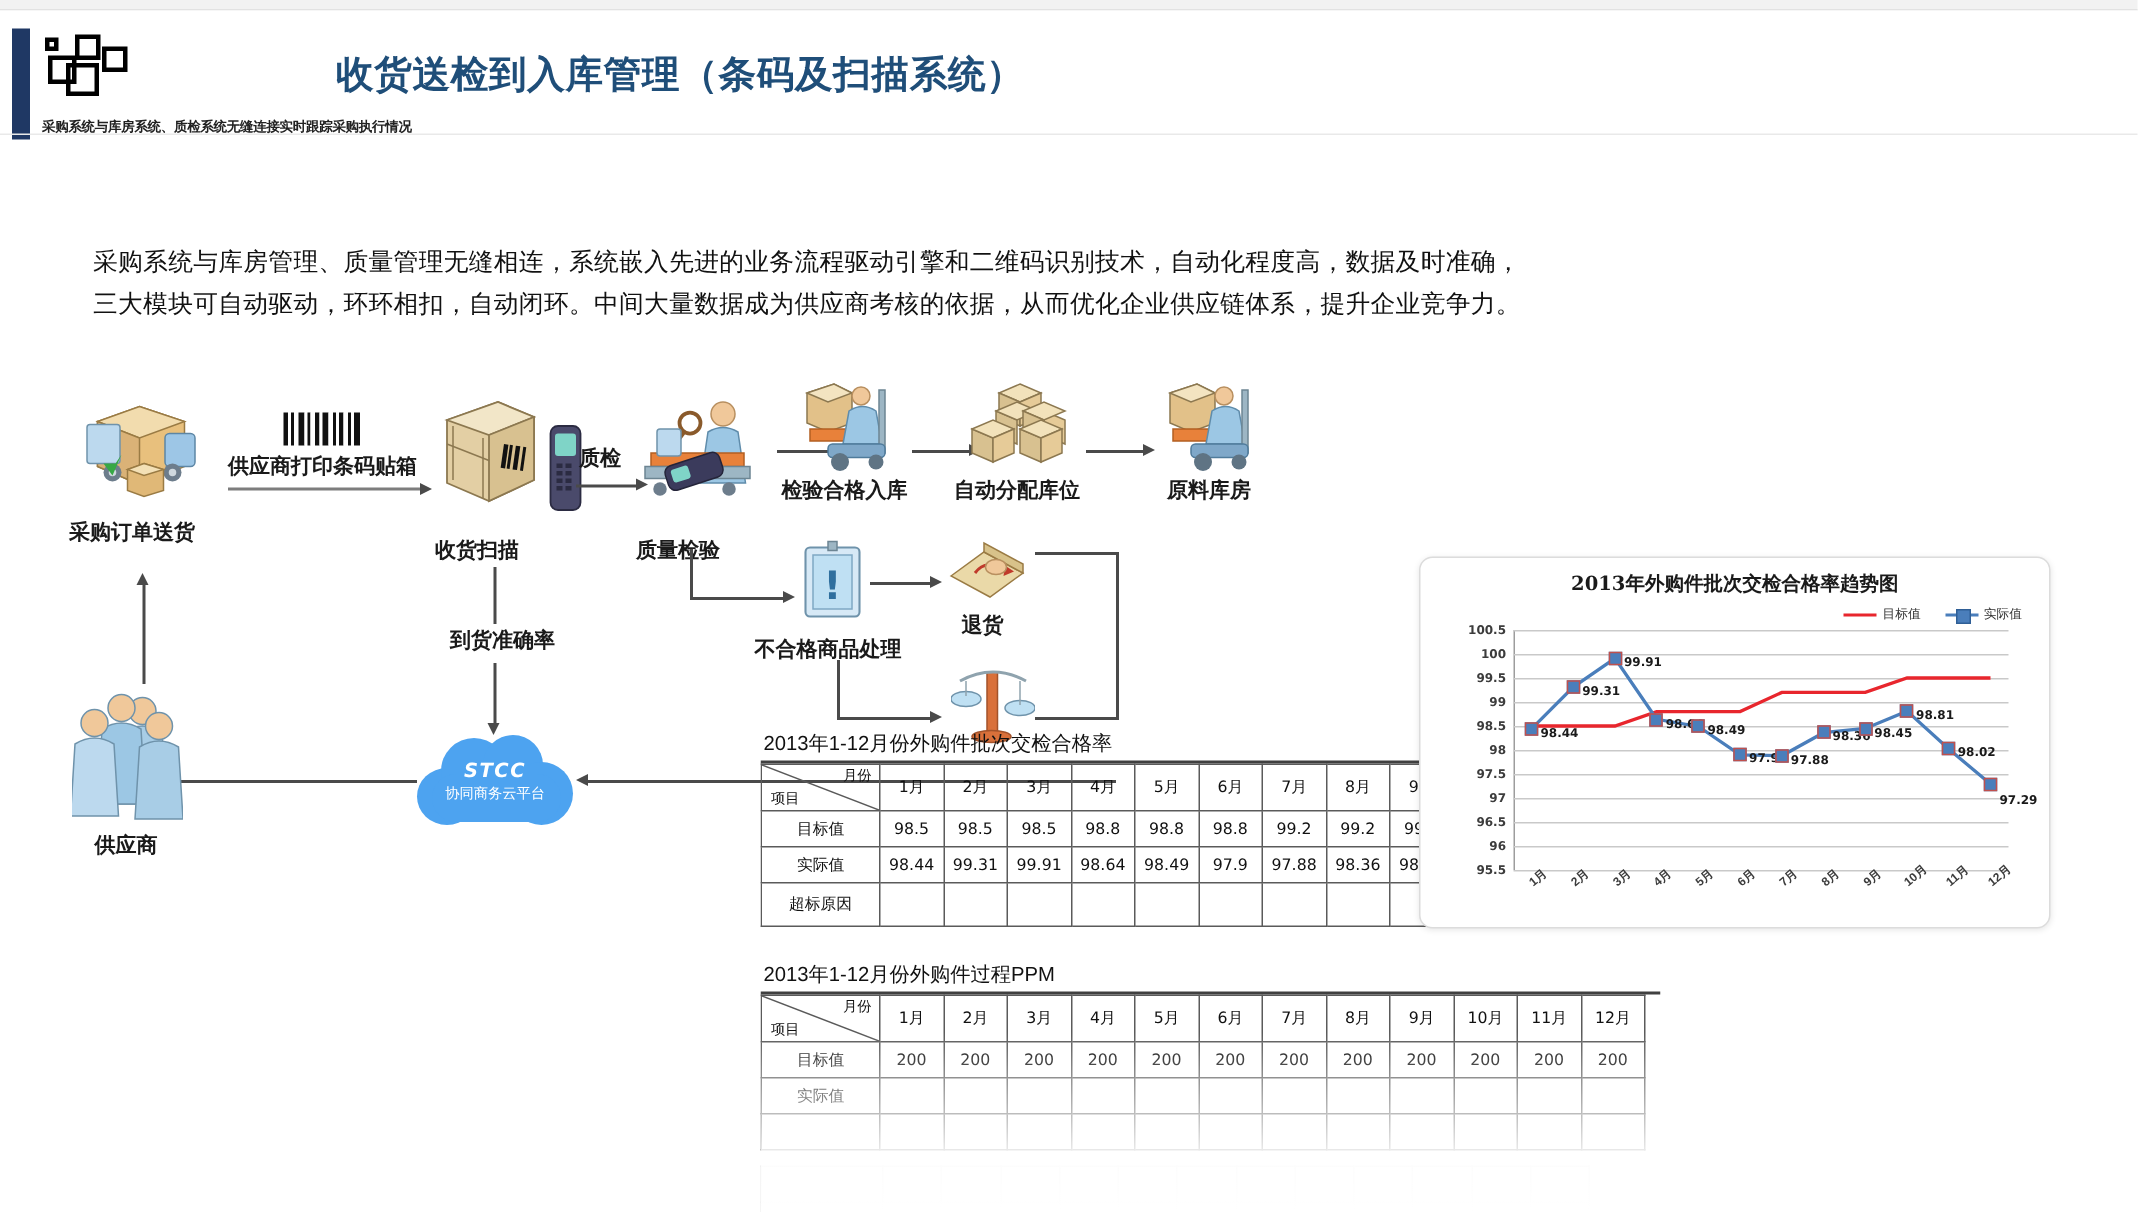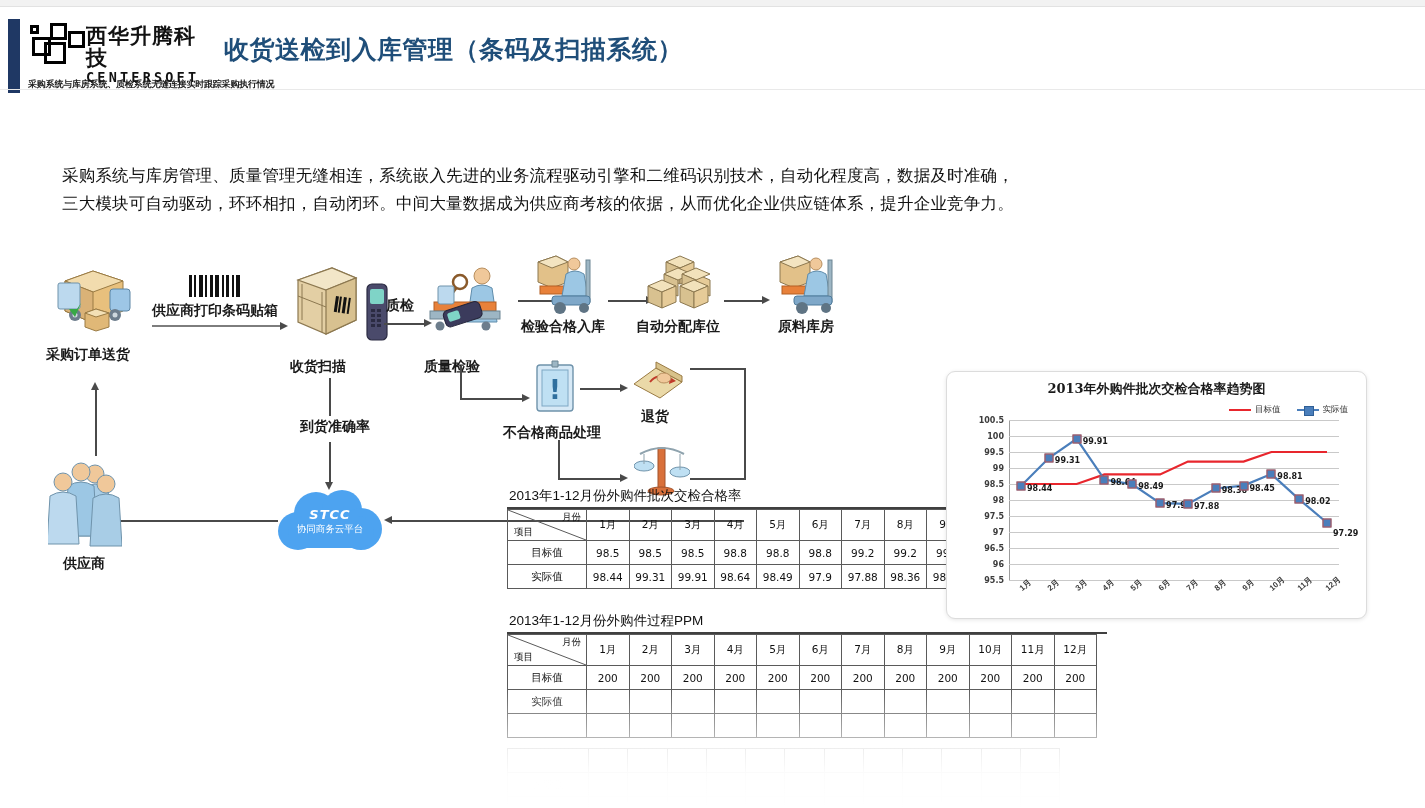--- a/index.html
+++ b/index.html
@@ -128,24 +128,20 @@
     <div class="accentbar"></div>
 
     <div class="logo">
       <i class="sq-r"></i>
         <i class="sq-y"></i>
         <i class="sq-g"></i>
         <i class="sq-o"></i>
         <i class="sq-b"></i>
     </div>
 
-    <div class="brand">
-      <div class="cn">西华升腾科技</div>
-      <div class="en">CENTERSOFT</div>
-    </div>
 
     <div class="maintitle">收货送检到入库管理（条码及扫描系统）</div>
     <div class="subtitle">采购系统与库房系统、质检系统无缝连接实时跟踪采购执行情况</div>
   </div>
   <div class="headerrule"></div>
 
   <div class="lead">
     <span>采购系统与库房管理、质量管理无缝相连，系统嵌入先进的业务流程驱动引擎和二维码识别技术，自动化程度高，数据及时准确，</span>
     <span>三大模块可自动驱动，环环相扣，自动闭环。中间大量数据成为供应商考核的依据，从而优化企业供应链体系，提升企业竞争力。</span>
   </div>
@@ -451,20 +447,35 @@
         <td>99.91</td>
         <td>98.64</td>
         <td>98.49</td>
         <td>97.9</td>
         <td>97.88</td>
         <td>98.36</td>
         <td>98.45</td>
         <td>98.81</td>
         <td>98.02</td>
         <td>97.29</td>
+      </tr>
+      <tr class="tall">
+        <td class="lbl">超标原因</td>
+        <td></td>
+            <td></td>
+        <td></td>
+            <td></td>
+        <td></td>
+            <td></td>
+        <td></td>
+            <td></td>
+        <td></td>
+            <td></td>
+        <td></td>
+            <td></td>
       </tr>
     </tbody>
       </table>
 
     <div class="tcap" style="margin-top:22px;">2013年1-12月份外购件过程PPM</div>
     <table class="tbl">
       <tbody>
           <tr>
         <td class="lbl hdrcell">
           <svg class="slash" width="78" height="30" viewBox="0 0 78 30" preserveAspectRatio="none">

